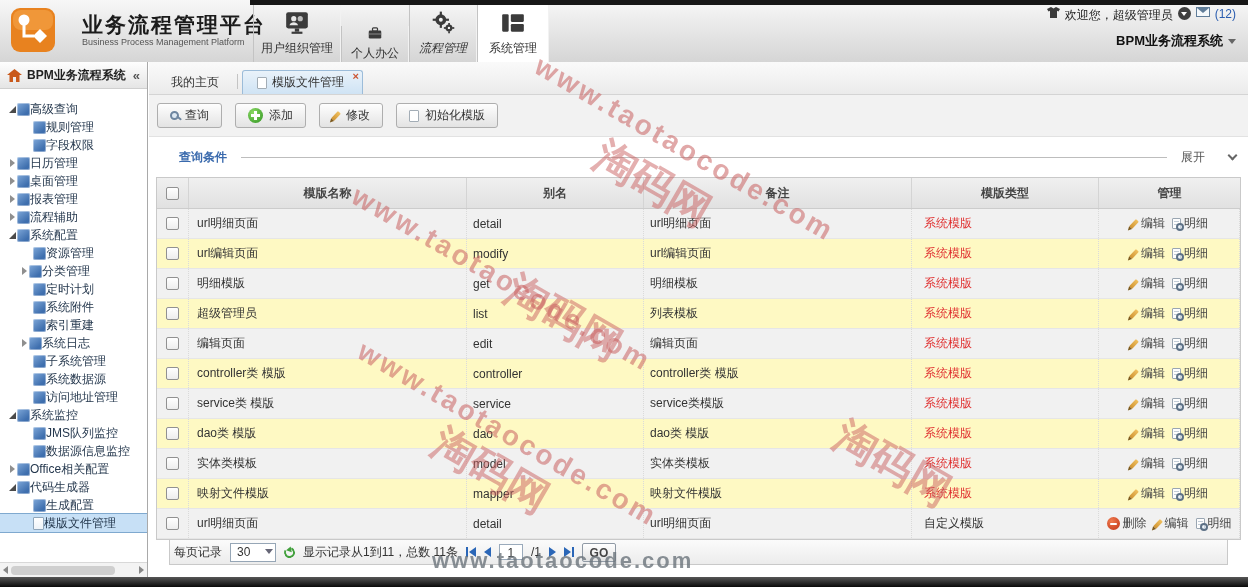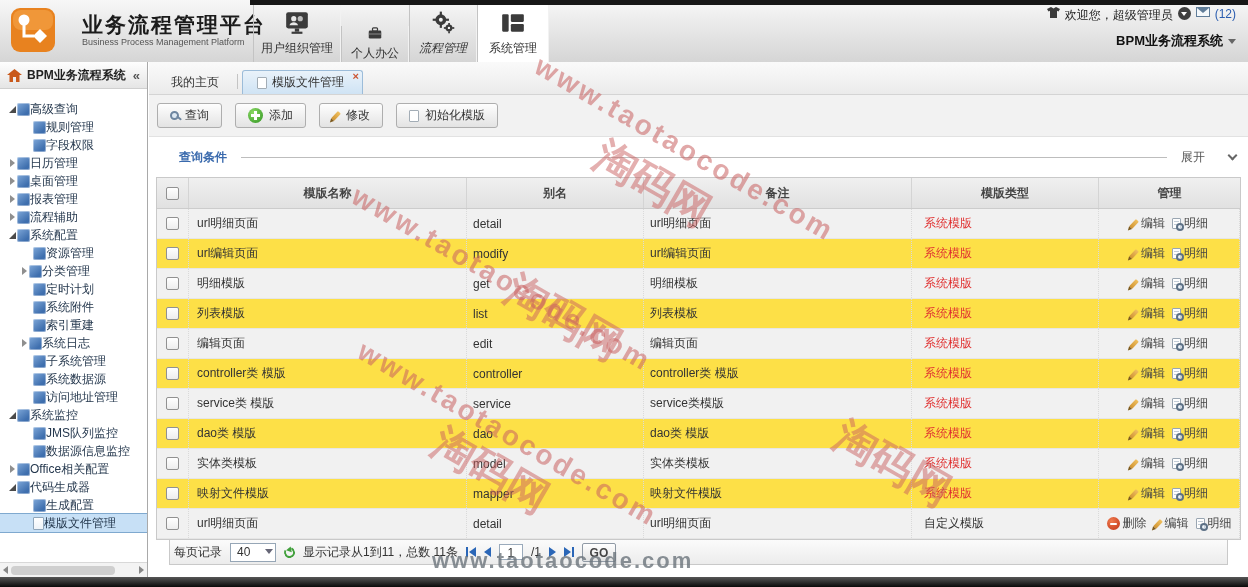--- a/index.html
+++ b/index.html
@@ -79,21 +79,21 @@
 .del::after{content:"";position:absolute;left:3px;top:5.5px;width:7px;height:2px;background:#fff;border-radius:1px;}
 .cb{width:13px;height:13px;border:1px solid #919191;background:linear-gradient(#fff,#ededed);border-radius:2px;display:inline-block;cursor:pointer;}
 .irefresh{width:11px;height:11px;border:2px solid #41a03c;border-radius:50%;border-top-color:transparent;position:relative;transform:rotate(-20deg);display:inline-block;}
 .irefresh::after{content:"";position:absolute;top:-5px;right:-2px;border:3px solid transparent;border-bottom:5px solid #41a03c;transform:rotate(40deg);}
 
 
 .grid{margin:0 7px;border:1px solid #c9c9c9;}
 .ghead{height:31px;background:linear-gradient(#f0f0f0,#e1e1e1);border-bottom:1px solid #ccc;display:flex;font-weight:bold;color:#444;}
 .ghead .gc{display:flex;align-items:center;justify-content:center;border-right:1px solid #d4d4d4;}
 .gc.c0{width:32px;}.gc.c1{width:278px;}.gc.c2{width:177px;}.gc.c3{width:268px;}.gc.c4{width:187px;}.gc.c5{flex:1;border-right:none;}
-.trow{height:30px;display:flex;border-bottom:1px solid #e6e6e6;background:#fde047;}
+.trow{height:30px;display:flex;border-bottom:1px solid #e6e6e6;background:#fef9c3;}
 .gbody .trow:nth-child(odd){background:#f1f1f1;}
 .trow .gc{display:flex;align-items:center;border-right:1px dotted #dadada;overflow:hidden;white-space:nowrap;}
 .trow .gc.c0{justify-content:center;}
 .trow .gc.c1{padding-left:8px;}
 .trow .gc.c2,.trow .gc.c3{padding-left:6px;}
 .trow .gc.c4{padding-left:12px;}
 .red{color:#e03131;}
 .acts{justify-content:center;gap:7px;color:#444;}
 .act{display:inline-flex;align-items:center;gap:3px;cursor:pointer;}
 
@@ -436,21 +436,21 @@
                 <span class="docmag"></span>
                 <span>明细</span>
               </span>
           </span>
         </div>
 
         <div class="trow">
           <span class="gc c0">
               <span class="cb"></span>
             </span>
-          <span class="gc c1">列表模版</span>
+          <span class="gc c1">超级管理员</span>
           <span class="gc c2">list</span>
           <span class="gc c3">列表模板</span>
           <span class="gc c4 red">系统模版</span>
           <span class="gc c5 acts">
             <span class="act">
                 <span class="pencil"></span>
                 <span>编辑</span>
               </span>
             <span class="act">
                 <span class="docmag"></span>
@@ -602,21 +602,21 @@
               </span>
           </span>
         </div>
 
       </div>
     </div>
 
     <div class="pagebar">
       <span>每页记录</span>
       <span class="psel">
-          <span>40</span>
+          <span>30</span>
           <span class="pcaret"></span>
         </span>
       <span class="irefresh"></span>
       <span>显示记录从1到11，总数 11条</span>
       <span class="pgbtn">
           <span class="pbar"></span>
           <span class="tri-l"></span>
         </span>
       <span class="pgbtn">
           <span class="tri-l"></span>

